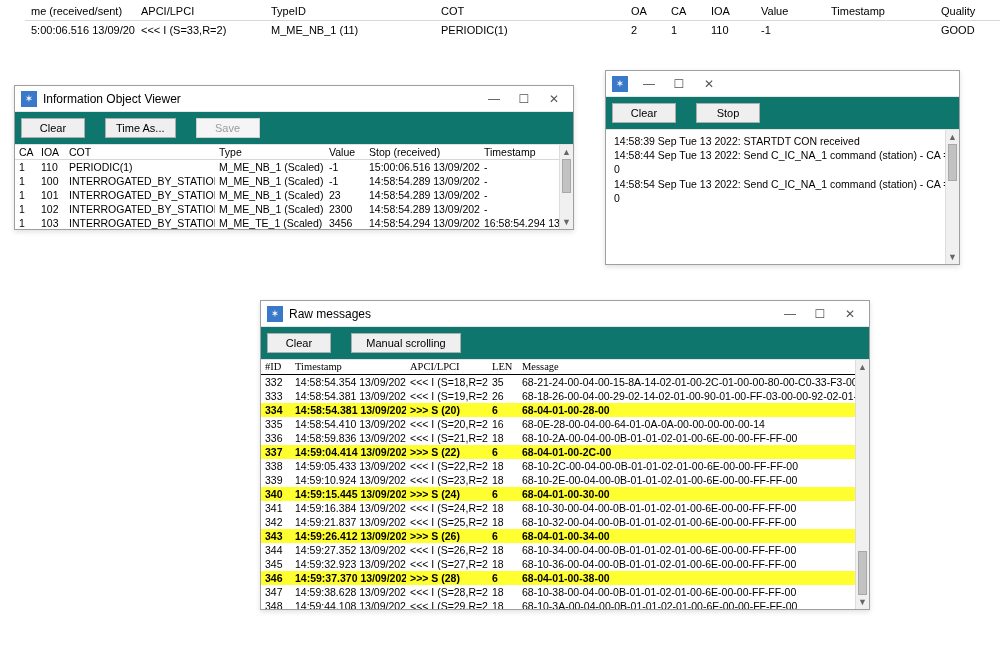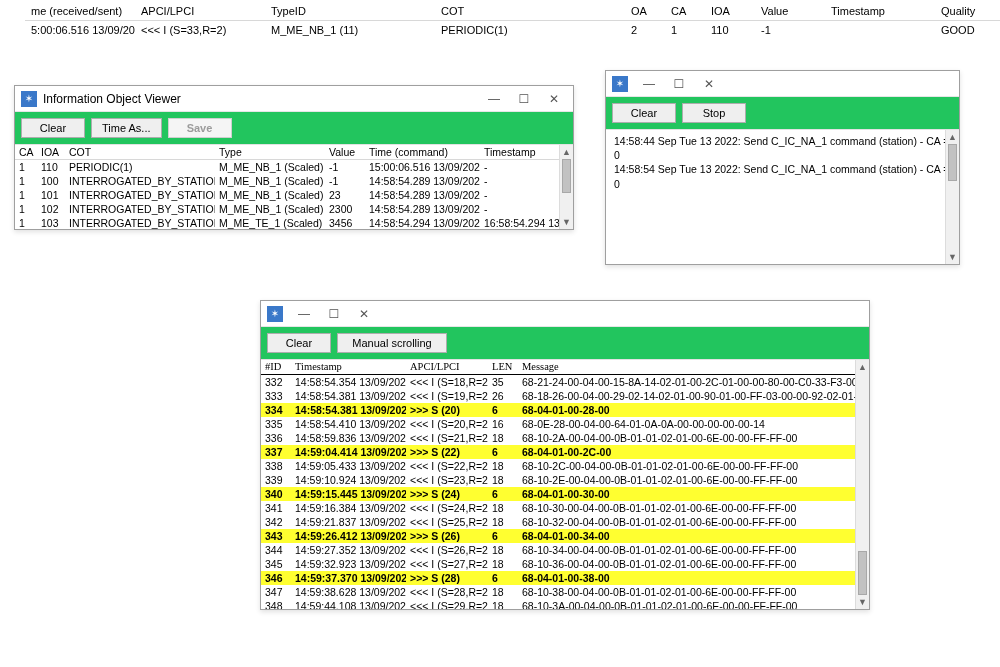--- a/index.html
+++ b/index.html
@@ -65,34 +65,34 @@
   .win-btns { display: flex; }
   .win-btn {
     width: 30px; height: 22px;
     display: inline-flex; align-items:center; justify-content:center;
     color: #555;
     font-family: "Segoe UI Symbol", sans-serif;
   }
 
   .toolbar {
     display:flex;
-    gap:6px;
+    gap:20px;
     padding:6px;
     border-bottom: 1px solid #e2e2e2;
-    background:#22c55e;
+    background:#0f766e;
   }
   .btn {
     min-width: 64px;
     padding: 3px 10px;
     background: #efefef;
     border: 1px solid #adadad;
     font-size: 11px;
     text-align:center;
   }
-  .btn.disabled { color:#9c9c9c; border-color:#cfcfcf; background:#f5f5f5;font-weight:bold; }
+  .btn.disabled { color:#9c9c9c; border-color:#cfcfcf; background:#f5f5f5; }
 
   
   .grid-wrap { position: relative; flex:1; overflow:hidden; }
   .grid-wrap table { border-collapse: collapse; width: calc(100% - 14px); table-layout: fixed; }
   .grid-wrap th, .grid-wrap td {
     text-align:left;
     padding: 1px 4px;
     font-weight: normal;
     white-space: nowrap;
     overflow: hidden;
@@ -208,21 +208,21 @@
           <col style="width:115px">
           <col style="width:108px">
       </colgroup>
       <thead>
           <tr>
         <th>CA</th>
         <th>IOA</th>
         <th>COT</th>
         <th>Type</th>
         <th>Value</th>
-        <th>Time (command)</th>
+        <th>Stop (received)</th>
         <th>Timestamp</th>
 
       </tr>
         </thead>
       <tbody id="iov-body">
           <tr>
             <td>1</td>
             <td>110</td>
             <td>PERIODIC(1)</td>
             <td>M_ME_NB_1 (Scaled)</td>
@@ -286,36 +286,38 @@
       <span class="win-btn">☐</span>
       <span class="win-btn close">✕</span>
     </div>
   </div>
   <div class="toolbar">
     <div class="btn">Clear</div>
     <div class="btn">Stop</div>
   </div>
   <div class="log-body">
     <div id="log-lines">
+        <div>14:58:39 Sep Tue 13 2022: STARTDT CON received</div>
         <div>14:58:44 Sep Tue 13 2022: Send C_IC_NA_1 command (station) - CA = 0</div>
         <div>14:58:54 Sep Tue 13 2022: Send C_IC_NA_1 command (station) - CA = 0</div>
       </div>
     <div class="scrollbar-v" style="top:0">
       <div class="arrow">▲</div>
       <div class="track">
           <div class="thumb" style="top:0;height:35%"></div>
         </div>
       <div class="arrow">▼</div>
     </div>
   </div>
 </div>
 
 <div class="window" id="raw-window">
   <div class="titlebar">
     <span class="app-icon">✶</span>
+    <span class="title">Raw messages</span>
     <div class="win-btns">
       <span class="win-btn">—</span>
       <span class="win-btn">☐</span>
       <span class="win-btn close">✕</span>
     </div>
   </div>
   <div class="toolbar">
     <div class="btn">Clear</div>
     <div class="btn" style="min-width:110px">Manual scrolling</div>
   </div>

